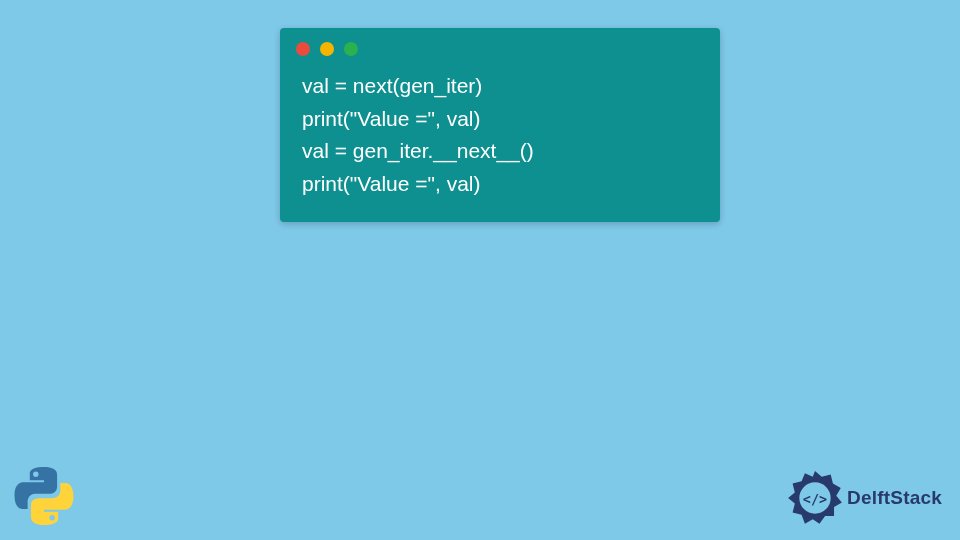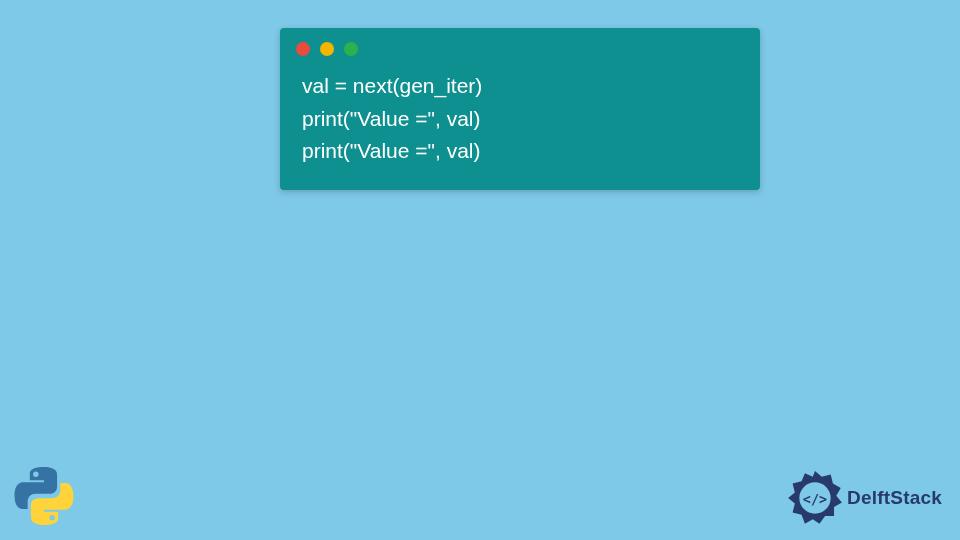--- a/index.html
+++ b/index.html
@@ -6,21 +6,21 @@
   html, body { width: 960px; height: 540px; overflow: hidden; }
   body {
     background: #7ec8e8;
     font-family: -apple-system, BlinkMacSystemFont, "Segoe UI", Arial, sans-serif;
     position: relative;
   }
   .code-window {
     position: absolute;
     top: 28px;
     left: 280px;
-    width: 480px;
+    width: 440px;
     background: #0e9090;
     border-radius: 4px;
     box-shadow: 0 2px 6px rgba(0,0,0,0.2);
     padding-bottom: 18px;
   }
   .titlebar {
     display: flex;
     align-items: center;
     gap: 10px;
     padding: 14px 16px 8px 16px;
@@ -76,20 +76,21 @@
 <div class="code-window">
   <div class="titlebar">
     <span class="dot dot-red"></span>
     <span class="dot dot-yellow"></span>
     <span class="dot dot-green"></span>
   </div>
   <div class="code-body">
     <div class="code-line">val = next(gen_iter)</div>
     <div class="code-line">print("Value =", val)</div>
     <div class="code-line"></div>
+    <div class="code-line">val = gen_iter.__next__()</div>
     <div class="code-line">print("Value =", val)</div>
   </div>
 </div>
 
 <div class="python-logo">
   <svg viewBox="0 0 110 110" width="60" height="60">
     <path fill="#3673a5" d="M54.5,2C27,2 29,14 29,14l0,12h26v4H18c0,0-17,-2 -17,24c0,26 15,25 15,25h9V66c0,0 -0.5,-15 15,-15h25c0,0 14,0.2 14,-13V16C79,16 81,2 54.5,2z M40,10a5,5 0 1,1 0,10a5,5 0 1,1 0,-10z"></path>
     <path fill="#ffd43b" d="M55.5,108C83,108 81,96 81,96l0,-12H55v-4h37c0,0 17,2 17,-24c0,-26 -15,-25 -15,-25h-9v13c0,0 0.5,15 -15,15H45c0,0 -14,-0.2 -14,13v18C31,94 29,108 55.5,108z M70,100a5,5 0 1,1 0,-10a5,5 0 1,1 0,10z"></path>
   </svg>
 </div>

